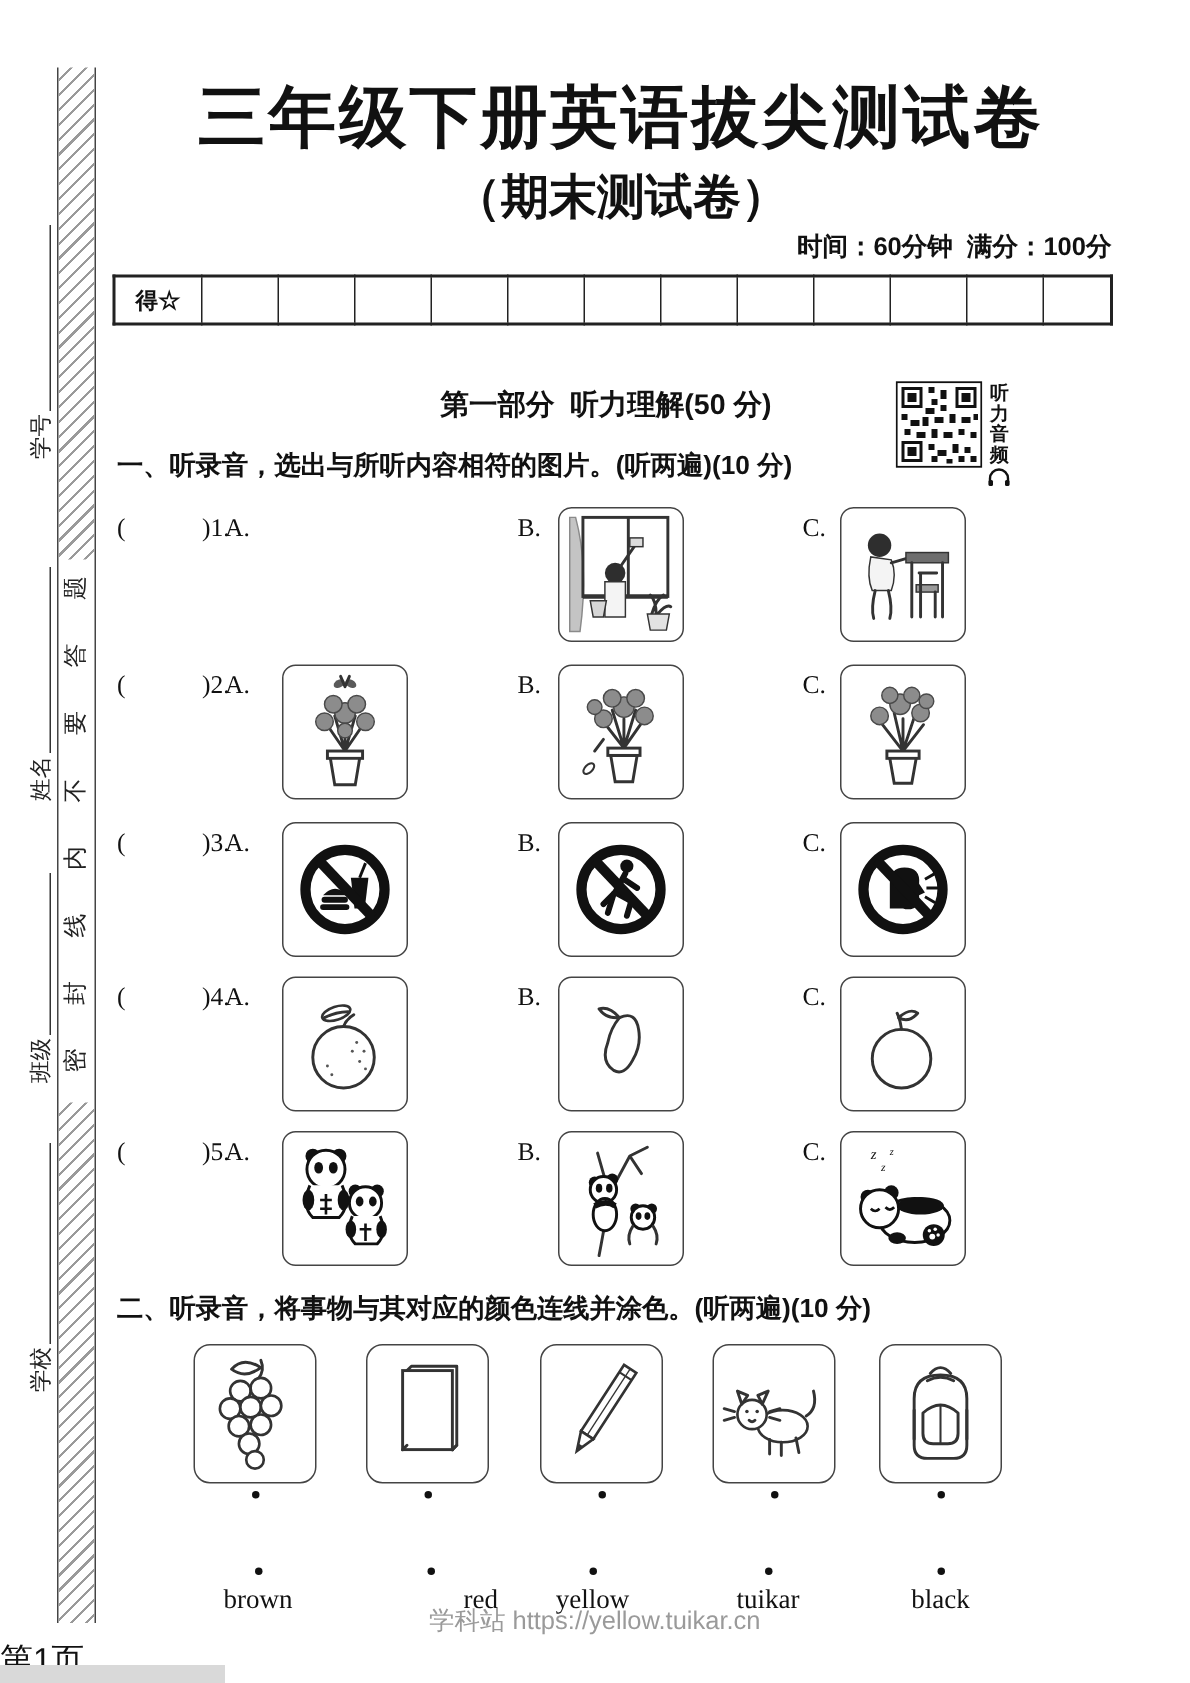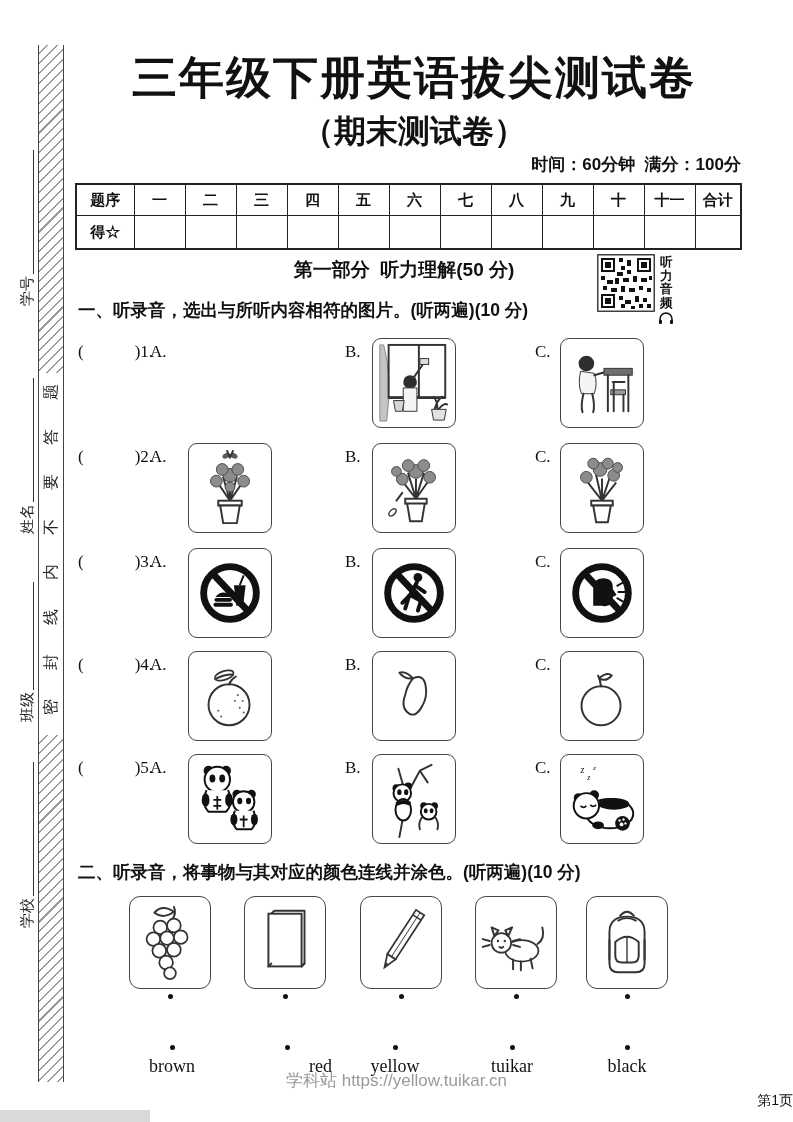--- a/index.html
+++ b/index.html
@@ -46,21 +46,21 @@
   .color-word{position:absolute;width:90px;text-align:center;
               font-family:"Liberation Serif",serif;font-size:18px;color:#111;}
   
   .qr{position:absolute;left:597px;top:254px;width:58px;height:58px;}
   .qr-label{position:absolute;left:660px;top:256px;width:14px;font-size:12.5px;line-height:13.5px;
             word-break:break-all;font-weight:600;}
   .hp-icon{position:absolute;left:658px;top:311px;}
   
   .watermark{position:absolute;left:0;right:0;top:1069px;text-align:center;
              font-size:17px;color:#9a9a9a;}
-  .pagenum{position:absolute;left:0;right:0;top:1092px;text-align:right;font-size:14px;}
+  .pagenum{position:absolute;left:0;right:0;top:1092px;text-align:left;font-size:22px;}
   .scan-edge{position:absolute;left:0;bottom:0;width:150px;height:12px;background:#d9d9d9;}
   .ink{stroke:#333;fill:none;stroke-width:2;stroke-linecap:round;stroke-linejoin:round;}
 </style>
 </head>
 <body>
 
 <div class="page">
 
   <div class="seal-col">
     <div class="hatch" style="top:0;height:328px;"></div>
@@ -106,35 +106,20 @@
         <col style="width:51px">
         <col style="width:51px">
         <col style="width:51px">
       <col style="width:51px">
         <col style="width:51px">
         <col style="width:51px">
         <col style="width:51px">
       <col style="width:46px">
     </colgroup>
     <tbody>
-        <tr>
-      <td>题序</td>
-      <td>一</td>
-      <td>二</td>
-      <td>三</td>
-      <td>四</td>
-      <td>五</td>
-      <td>六</td>
-      <td>七</td>
-      <td>八</td>
-      <td>九</td>
-      <td>十</td>
-      <td>十一</td>
-      <td>合计</td>
-    </tr>
     <tr>
       <td>得☆</td>
       <td></td>
           <td></td>
       <td></td>
           <td></td>
       <td></td>
           <td></td>
       <td></td>
           <td></td>

